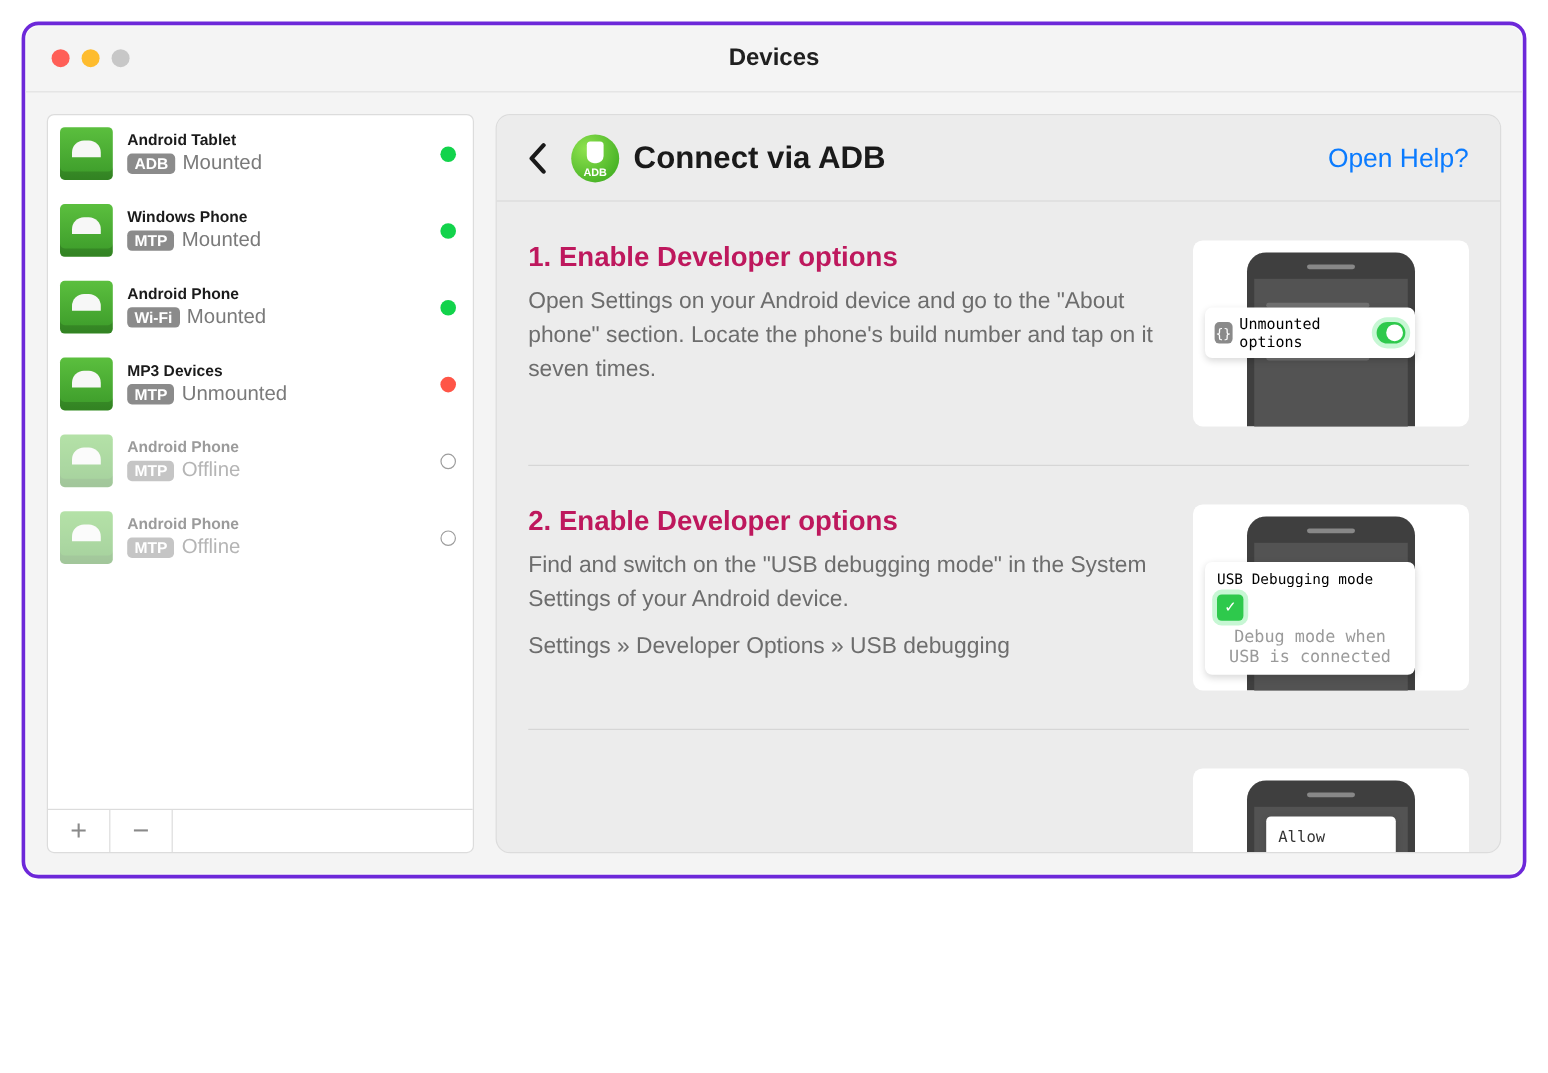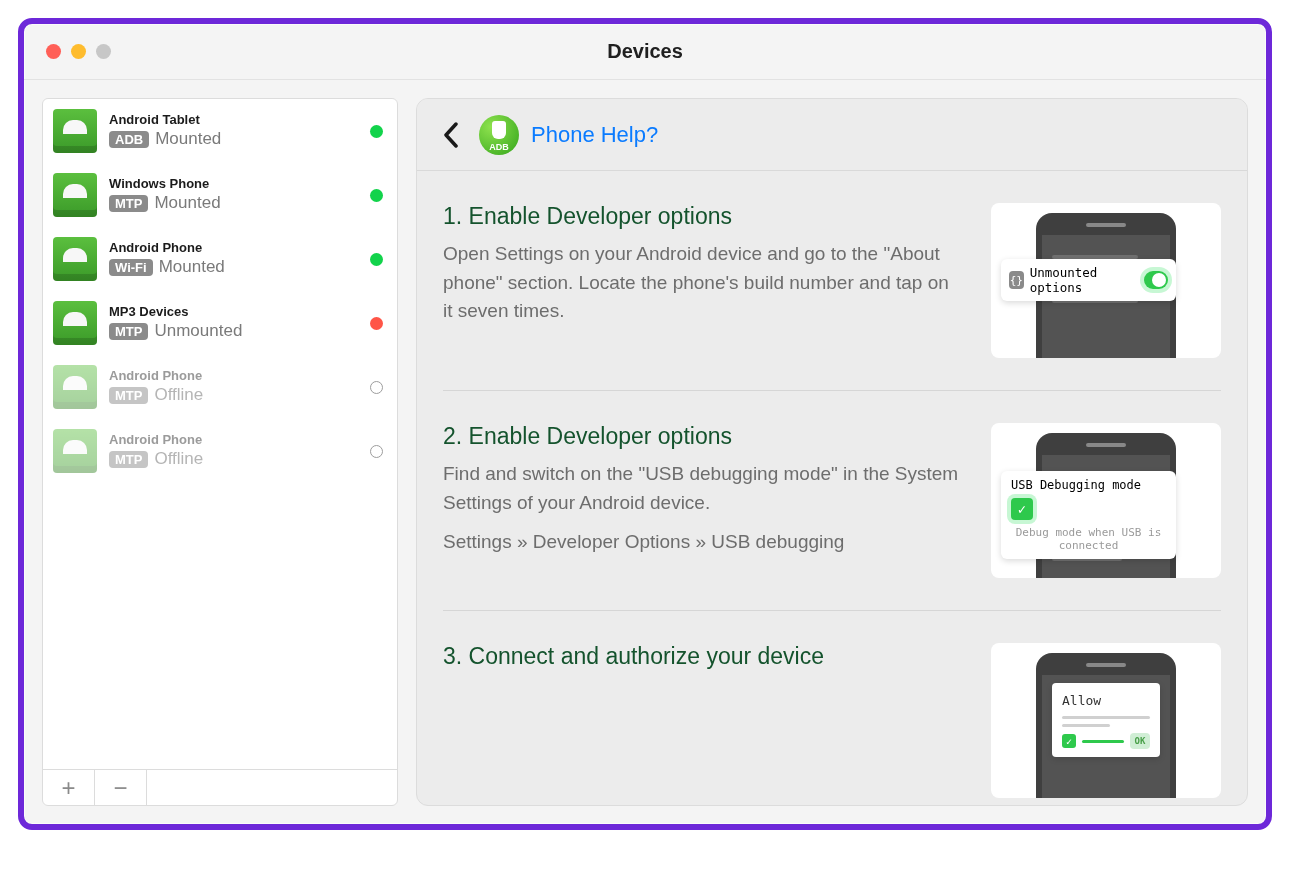--- a/index.html
+++ b/index.html
@@ -5,24 +5,24 @@
   * { box-sizing: border-box; margin: 0; padding: 0; }
   body {
     font-family: -apple-system, BlinkMacSystemFont, "Segoe UI", Helvetica, Arial, sans-serif;
     background: #fff;
     width: 1290px;
     height: 894px;
     overflow: hidden;
   }
   .window {
     width: 1254px;
-    height: 812px;
+    height: 714px;
     margin: 18px;
     background: #f4f4f4;
-    border: 6px solid #6d28d9;
+    border: 3px solid #6d28d9;
     border-radius: 14px;
     box-shadow: inset 0 0 0 1px rgba(255,255,255,.6);
     display: flex;
     flex-direction: column;
     overflow: hidden;
   }
   .titlebar {
     height: 56px;
     display: flex;
     align-items: center;
@@ -205,22 +205,22 @@
   }
   .step {
     display: flex;
     padding: 32px 0;
     gap: 28px;
   }
   .step + .step { border-top: 1px solid #d6d6d6; }
   .step-text { flex: 1; }
   .step-title {
     font-size: 23px;
-    font-weight: 400;
-    color: #14532d;
+    font-weight: 700;
+    color: #be185d;
     margin-bottom: 10px;
   }
   .step-body {
     font-size: 19px;
     line-height: 1.5;
     color: #6d6d6d;
   }
   .step-path {
     font-size: 19px;
     color: #6d6d6d;
@@ -280,21 +280,21 @@
   .toggle {
     width: 30px; height: 18px; border-radius: 10px;
     background: #2ec94c; position: relative; margin-left: 4px;
     box-shadow: 0 0 0 4px #c7f7d4;
   }
   .toggle::after {
     content:""; position:absolute; right:2px; top:2px;
     width:14px;height:14px;border-radius:50%;background:#fff;
   }
   .chip.mid { top: 38px; left: -35px; font-size: 12px; flex-wrap:wrap; width:175px; padding:7px 10px;text-align:center;}
-  .chip.mid .sub { font-size: 11px; color:#9a9a9a; width:100%; font-family: ui-monospace, Menlo, monospace;}
+  .chip.mid .sub { font-size: 14px; color:#9a9a9a; width:100%; font-family: ui-monospace, Menlo, monospace;}
   .check {
     width: 22px; height: 22px; border-radius: 4px;
     background: #2ec94c; color:#fff;
     display:flex;align-items:center;justify-content:center;
     box-shadow: 0 0 0 4px #c7f7d4;
     font-size: 14px;
   }
   .allow-card {
     position:absolute;
     top: 30px; left: 16px; right: 16px;
@@ -410,21 +410,22 @@
     <div class="main">
       <div class="main-header">
         <div class="back-btn">
           <svg width="16" height="26" viewBox="0 0 16 26">
               <path d="M13 2 L3 13 L13 24" stroke="#1a1a1a" stroke-width="3.5" fill="none" stroke-linecap="round" stroke-linejoin="round"></path>
             </svg>
         </div>
         <div class="adb-icon">
             <span>ADB</span>
           </div>
-        <div class="help-link">Phone Help?</div>
+        <div class="main-title">Connect via ADB</div>
+        <div class="help-link">Open Help?</div>
       </div>
       <div class="steps" id="steps">
           <div class="step">
             <div class="step-text">
               <div class="step-title">1. Enable Developer options</div>
               <div class="step-body">Open Settings on your Android device and go to the "About phone" section. Locate the phone's build number and tap on it seven times.</div>
             </div>
             <div class="step-illus">
               <div class="phone">
                 <div class="speaker"></div>
@@ -462,21 +463,20 @@
                 <div class="chip mid">
                   <span>USB Debugging mode</span>
                   <span class="check">✓</span>
                   <span class="sub">Debug mode when USB is connected</span>
                 </div>
               </div>
             </div>
           </div>
           <div class="step">
             <div class="step-text">
-              <div class="step-title">3. Connect and authorize your device</div>
             </div>
             <div class="step-illus">
               <div class="phone">
                 <div class="speaker"></div>
                 <div class="screen"></div>
                 <div class="allow-card">
                   <div class="t">Allow</div>
                   <div class="l"></div>
                   <div class="l s"></div>
                   <div class="row">

